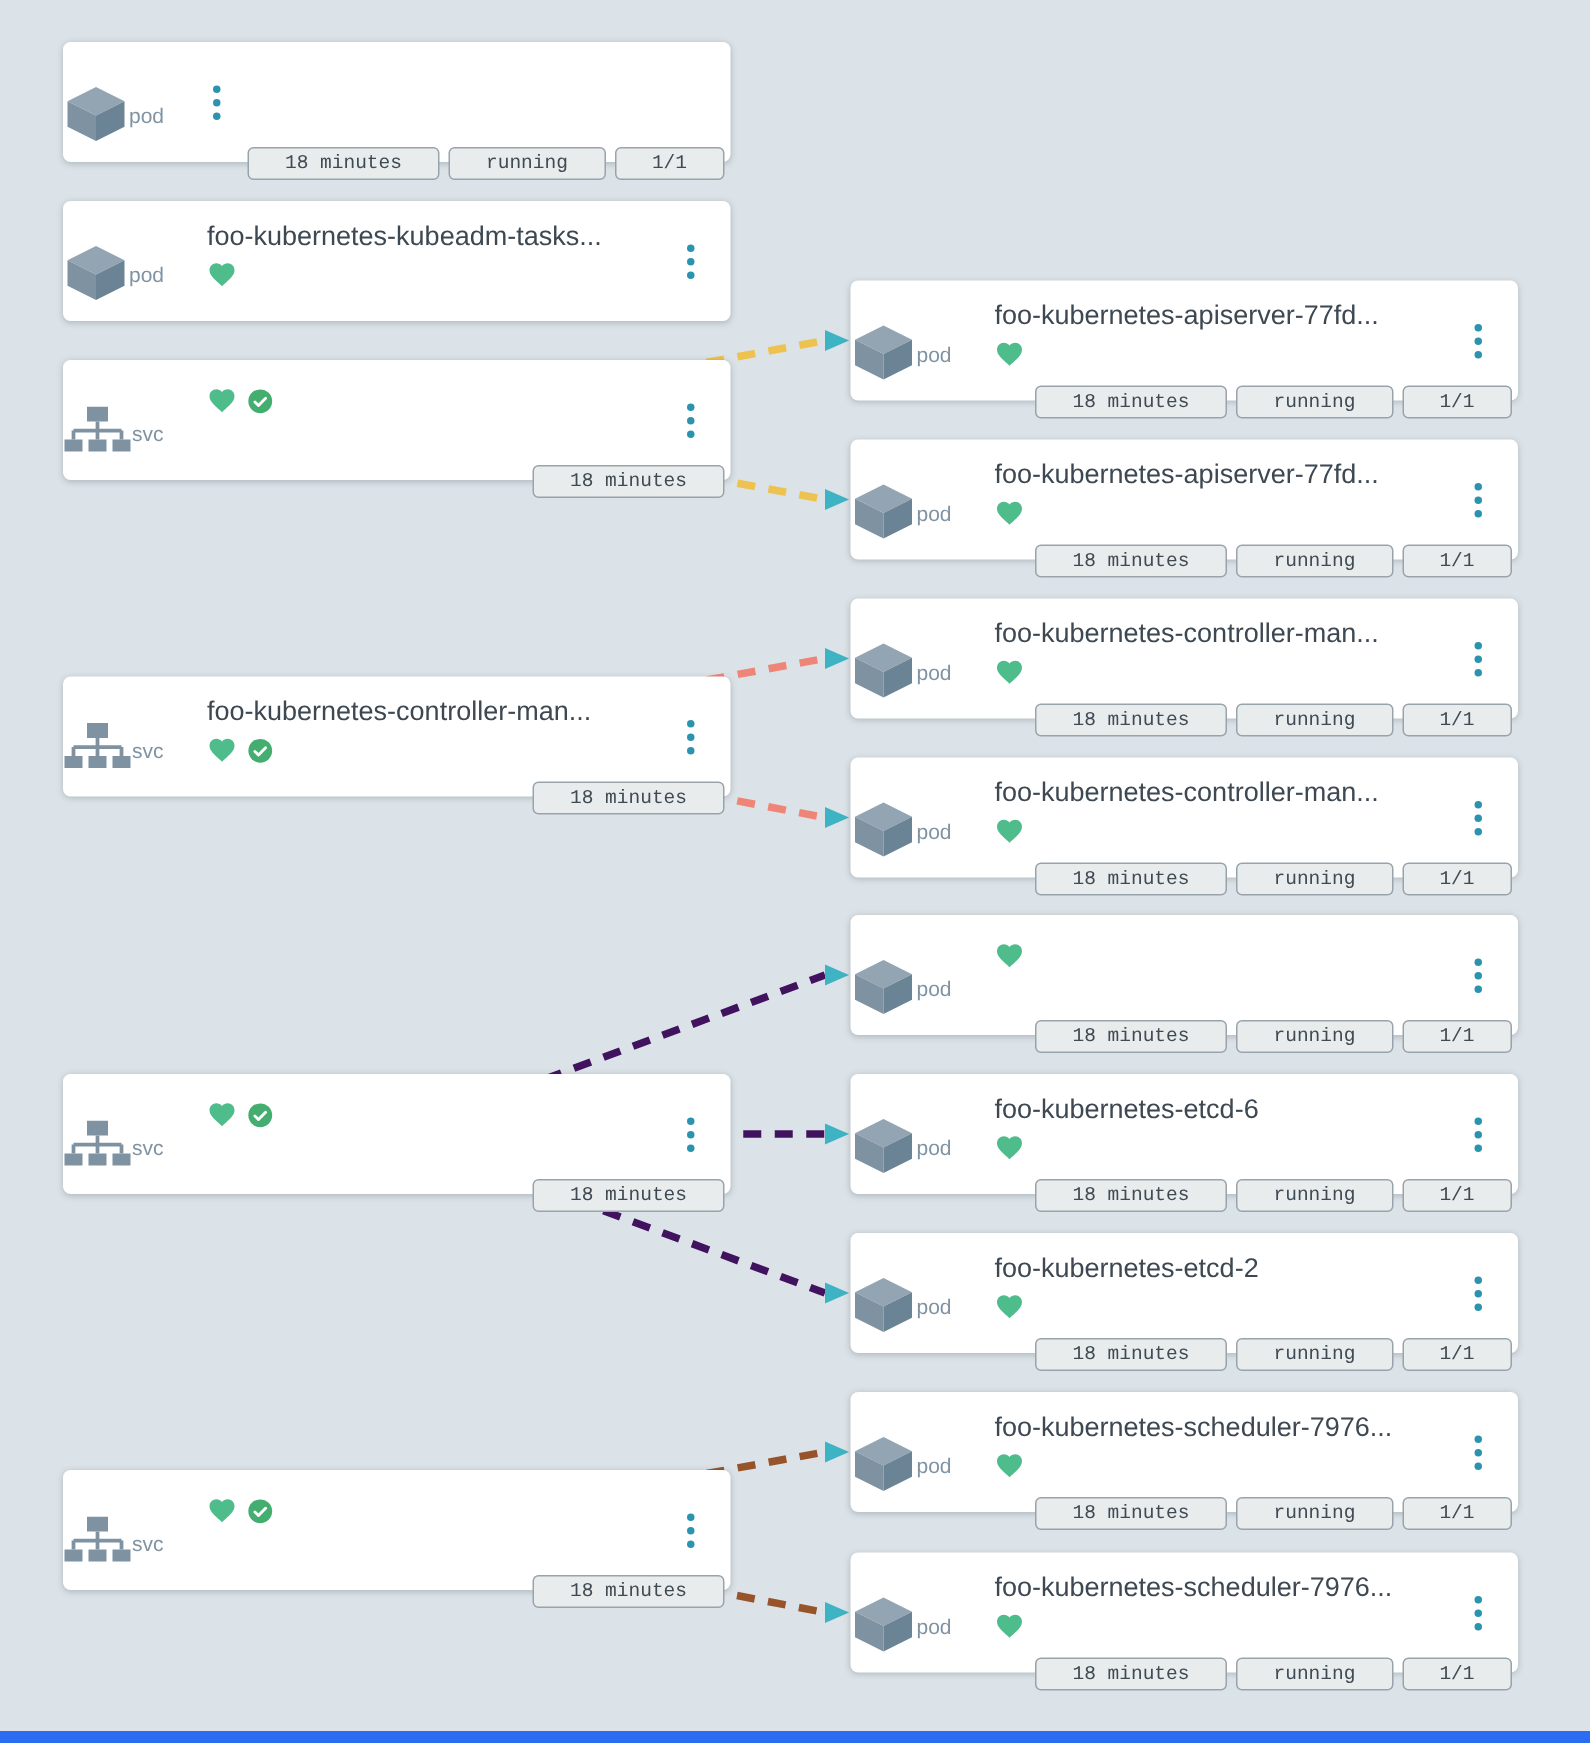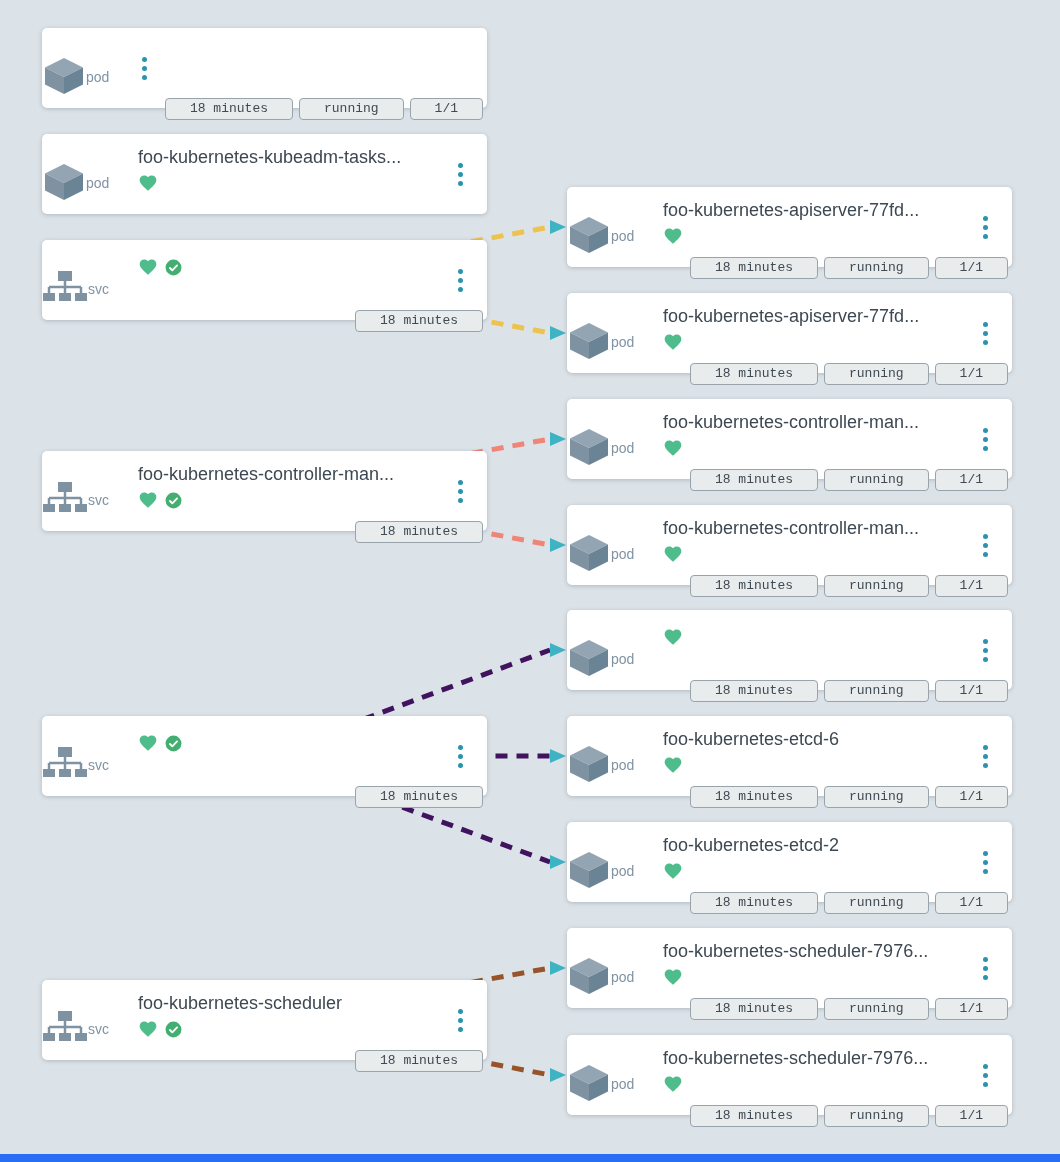--- a/index.html
+++ b/index.html
@@ -282,21 +282,20 @@
       <svg class="type-icon service-icon" viewBox="0 0 46 34" width="46" height="34" aria-hidden="true">
         <rect x="16" y="0" width="14" height="10" fill="#7e92a2"></rect>
         <path d="M23 10 V16 M7 16 H39 M7 16 V22 M23 16 V22 M39 16 V22" stroke="#7e92a2" stroke-width="2.5" fill="none"></path>
         <rect x="1" y="22" width="12" height="8" fill="#7e92a2"></rect>
         <rect x="17" y="22" width="12" height="8" fill="#7e92a2"></rect>
         <rect x="33" y="22" width="12" height="8" fill="#7e92a2"></rect>
       </svg>
       <span class="icon-label">svc</span>
     </div>
     <div class="body">
-      <div class="title">foo-kubernetes-scheduler</div>
       <div class="status-row">
         <svg class="heart" viewBox="0 0 24 24" width="20" height="20" aria-hidden="true">
           <path d="M12 21.3l-1.4-1.3C5.4 15.4 2 12.3 2 8.5 2 5.4 4.4 3 7.5 3c1.7 0 3.4.8 4.5 2.1C13.1 3.8 14.8 3 16.5 3 19.6 3 22 5.4 22 8.5c0 3.8-3.4 6.9-8.6 11.5L12 21.3z"></path>
         </svg>
         <svg class="check" viewBox="0 0 24 24" width="19" height="19" aria-hidden="true">
           <circle cx="12" cy="12" r="10"></circle>
           <path d="M7.5 12.6l3 3L16.5 9.4" stroke="#ffffff" stroke-width="2.4" fill="none" stroke-linecap="round" stroke-linejoin="round"></path>
         </svg>
       </div>
     </div>

